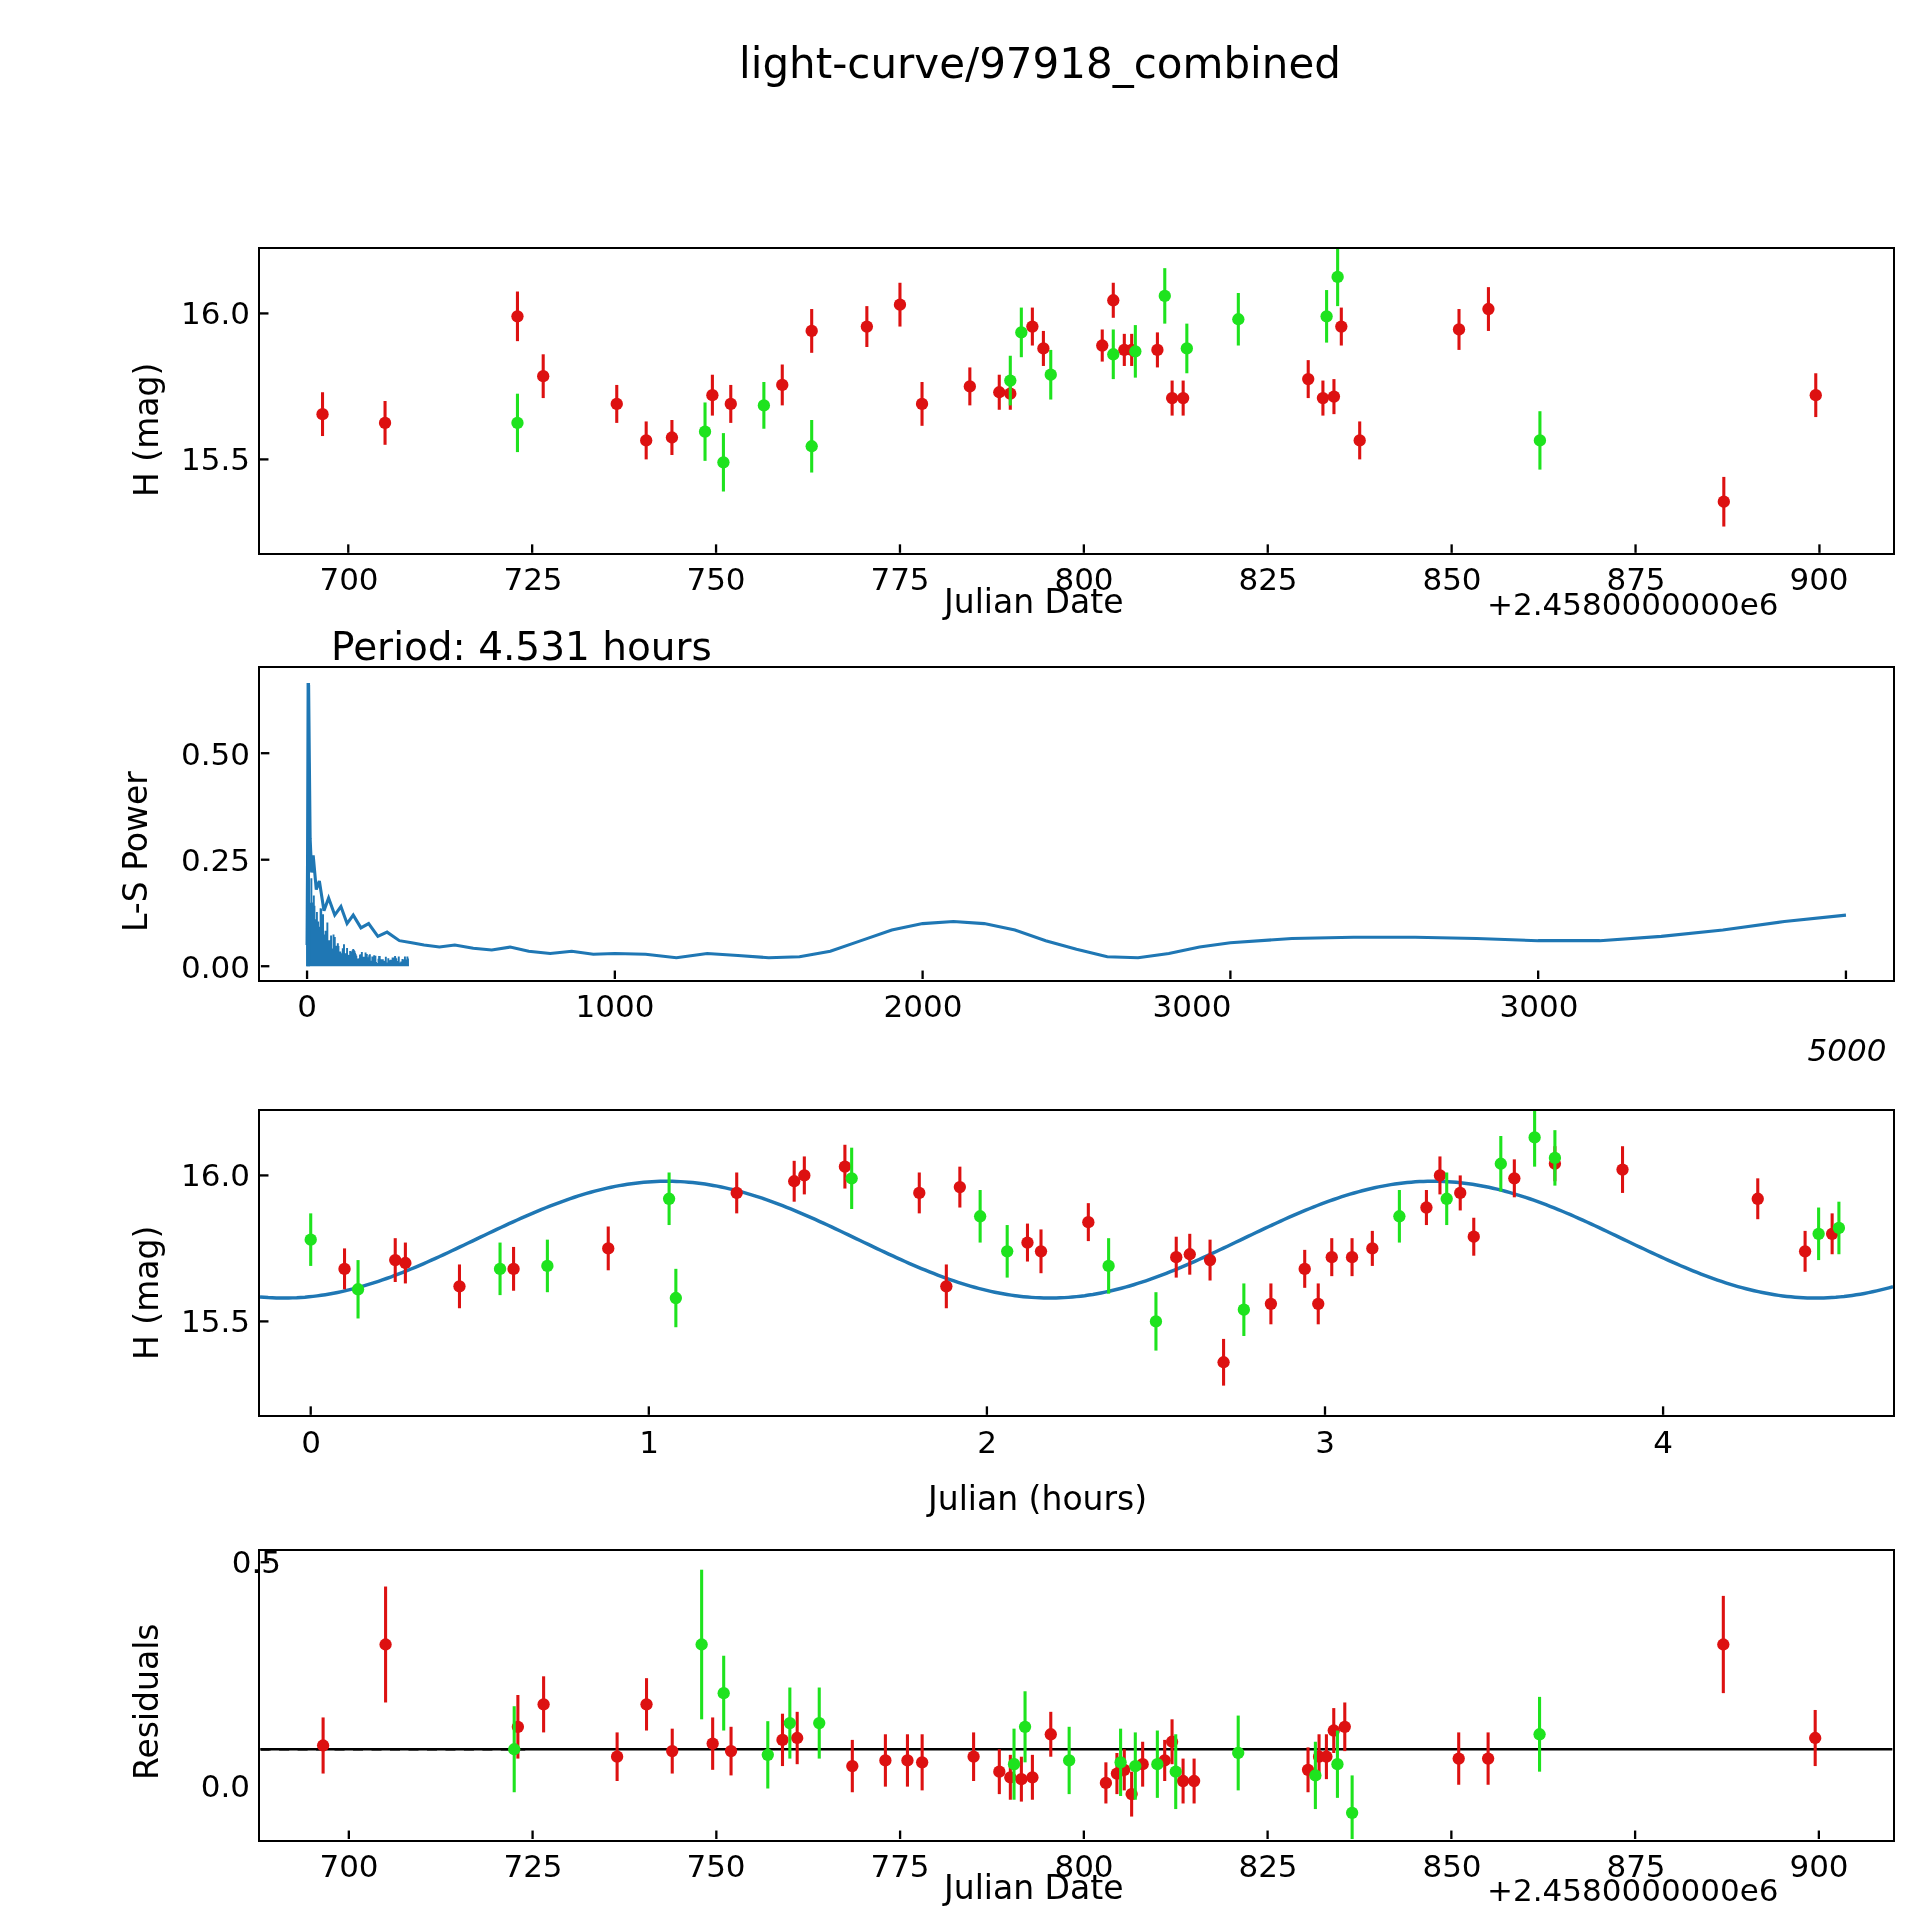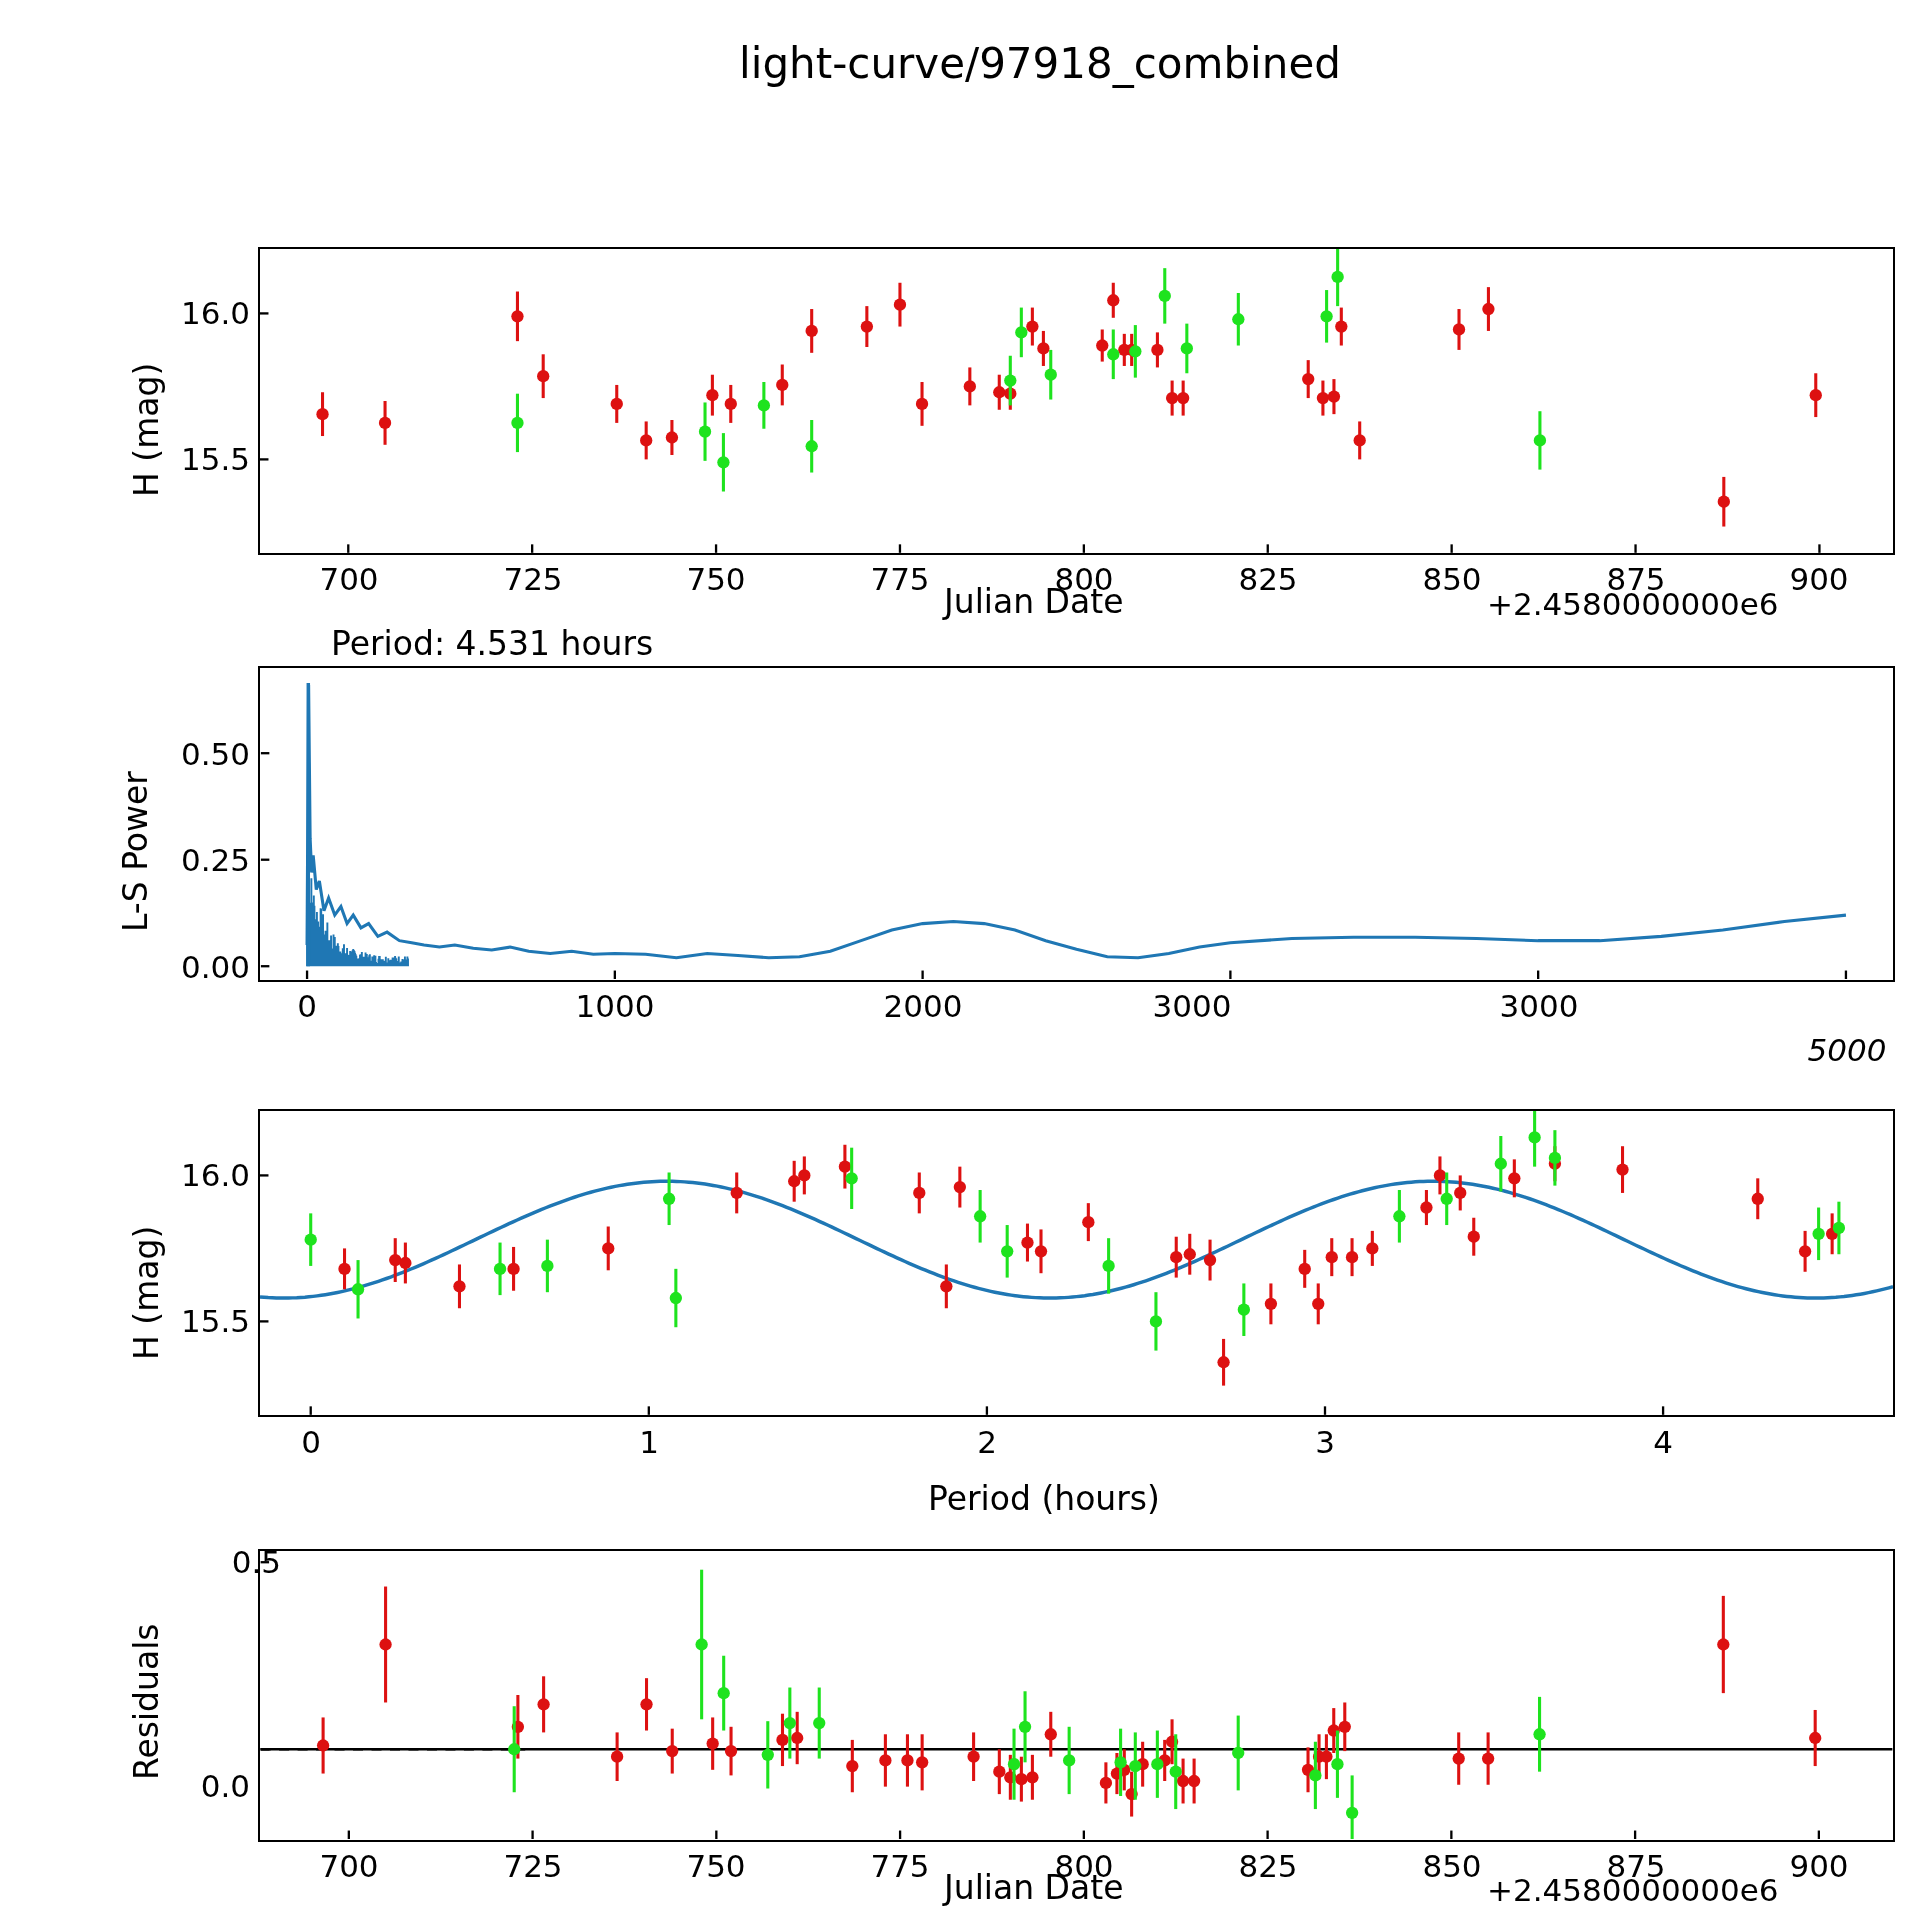--- a/index.html
+++ b/index.html
@@ -5,21 +5,21 @@
   html,body{margin:0;padding:0;background:#ffffff;}
   body{width:2080px;height:2080px;font-family:"DejaVu Sans",sans-serif;color:#000;}
   .page{position:relative;width:2080px;height:2080px;}
   .title{position:absolute;width:100%;text-align:center;top:39px;font-size:42px;color:#000;}
   .panel{position:absolute;box-sizing:border-box;border:2.3px solid #000;background:#fff;}
   svg{display:block;}
   .axlabel{position:absolute;font-size:33px;color:#000;white-space:nowrap;}
   .ticklabel{position:absolute;font-size:31px;color:#000;white-space:nowrap;}
   .ylabel{position:absolute;font-size:33px;color:#000;white-space:nowrap;transform-origin:0 0;transform:rotate(-90deg);}
   .offsetlabel{position:absolute;font-size:31px;color:#000000;white-space:nowrap;}
-  .periodlabel{position:absolute;font-size:33px;color:#000;white-space:nowrap;}
+  .periodlabel{position:absolute;font-size:39px;color:#000;white-space:nowrap;}
 </style>
 </head>
 <body>
 
 <div class="page">
 
   <div class="title">light-curve/97918_combined</div>
 
   <div class="panel" id="panel1" style="left:258px;top:247px;width:1637px;height:308px;">
     <svg id="svg1" width="1633" height="304" viewBox="0 0 4238 788">
@@ -285,21 +285,21 @@
           <line x1="3360.567287784679" y1="193.21153846153913" x2="3360.567287784679" y2="49.25000000000102" stroke="#1ee31e" stroke-width="8"></line>
           <circle cx="3360.567287784679" cy="121.2307692307694" r="16" fill="#1ee31e"></circle>
           <line x1="4044.96480331263" y1="386.4230769230757" x2="4044.96480331263" y2="250.03846153846052" stroke="#1ee31e" stroke-width="8"></line>
           <circle cx="4044.96480331263" cy="318.2307692307681" r="16" fill="#1ee31e"></circle>
           <line x1="4097.610766045549" y1="371.26923076922986" x2="4097.610766045549" y2="234.88461538461468" stroke="#1ee31e" stroke-width="8"></line>
           <circle cx="4097.610766045549" cy="303.07692307692224" r="16" fill="#1ee31e"></circle>
         </g>
       </svg>
   </div>
   <div class="ylabel" style="left:127px;top:1360px;">H (mag)</div>
-  <div class="axlabel" style="left:928px;top:1479px;">Period (hours)</div>
+  <div class="axlabel" style="left:928px;top:1479px;">Julian (hours)</div>
 
   <div class="panel" id="panel4" style="left:258px;top:1549px;width:1637px;height:293px;">
     <svg id="svg4" width="1633" height="288" viewBox="0 0 4238 748">
         <line x1="229.0810810810811" y1="748" x2="229.0810810810811" y2="726" stroke="#000" stroke-width="6"></line>
         <line x1="706.3333333333333" y1="748" x2="706.3333333333333" y2="726" stroke="#000" stroke-width="6"></line>
         <line x1="1183.5855855855855" y1="748" x2="1183.5855855855855" y2="726" stroke="#000" stroke-width="6"></line>
         <line x1="1660.837837837838" y1="748" x2="1660.837837837838" y2="726" stroke="#000" stroke-width="6"></line>
         <line x1="2138.0900900900897" y1="748" x2="2138.0900900900897" y2="726" stroke="#000" stroke-width="6"></line>
         <line x1="2615.3423423423424" y1="748" x2="2615.3423423423424" y2="726" stroke="#000" stroke-width="6"></line>
         <line x1="3092.5945945945946" y1="748" x2="3092.5945945945946" y2="726" stroke="#000" stroke-width="6"></line>

